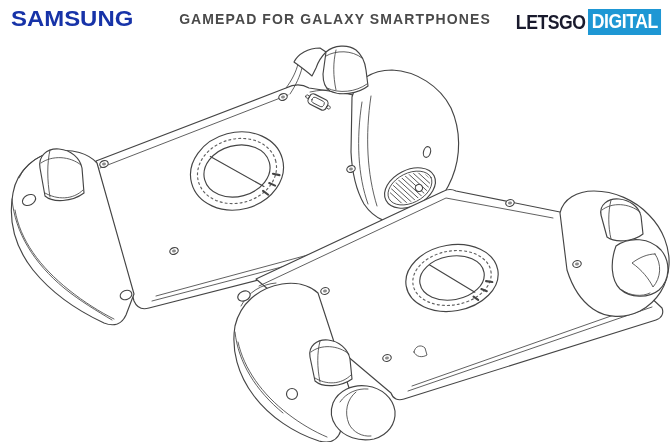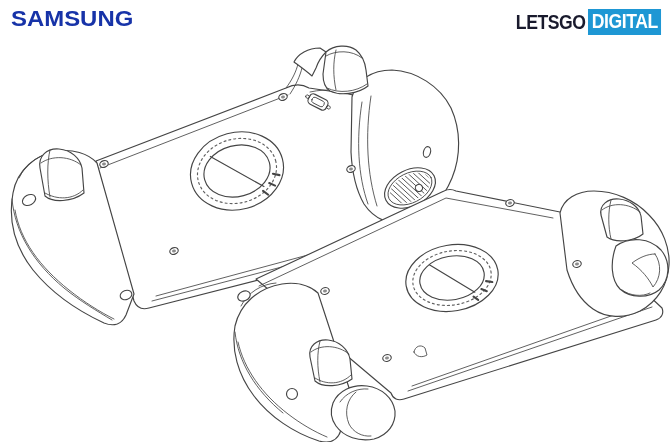--- a/index.html
+++ b/index.html
@@ -235,18 +235,19 @@
           <ellipse class="dot" rx="2" ry="1.5"></ellipse>
         </g>
       <g class="screw" transform="translate(387,358) rotate(-15)">
           <ellipse rx="4.3" ry="3.3"></ellipse>
           <ellipse class="dot" rx="2" ry="1.5"></ellipse>
         </g>
     </g>
   </svg>
 
   <div class="hdr-samsung">SAMSUNG</div>
+  <div class="hdr-title">GAMEPAD FOR GALAXY SMARTPHONES</div>
   <div class="hdr-letsgo">
     <span class="p1">LETSGO</span>
     <span class="p2">DIGITAL</span>
   </div>
 
 </div>
 
 </body></html>

